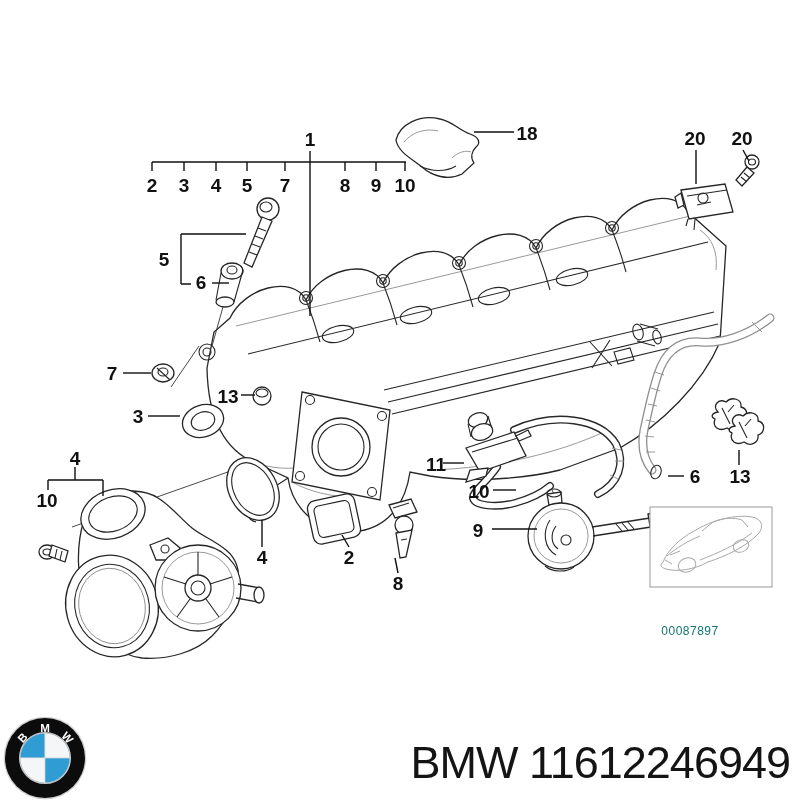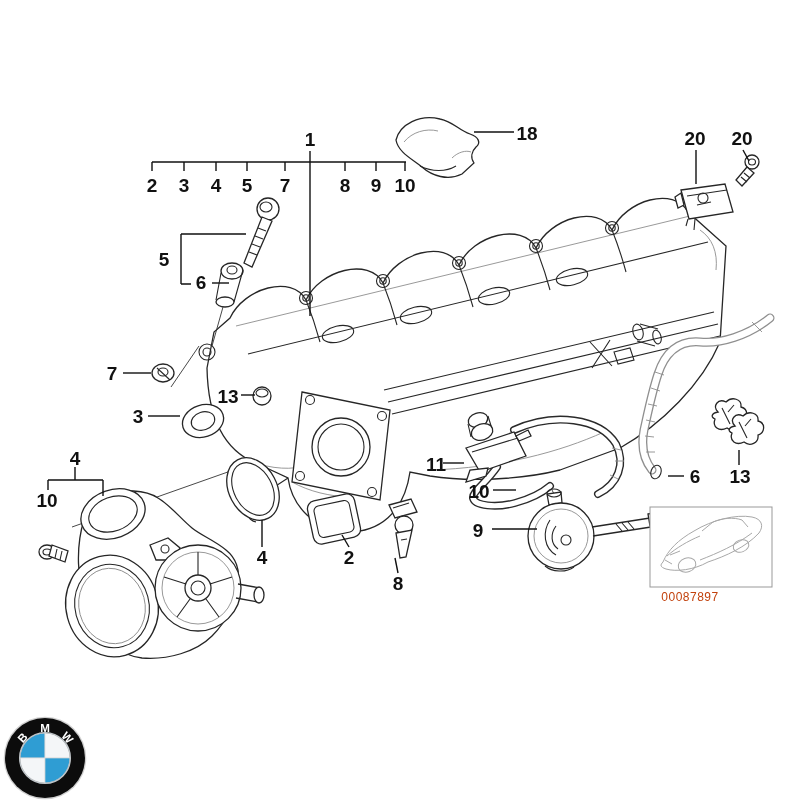--- a/index.html
+++ b/index.html
@@ -1,22 +1,22 @@
 <!DOCTYPE html>
 <html><head>
 <meta charset="utf-8">
 <style>
   html,body{margin:0;padding:0;background:#fff;}
   #stage{position:relative;width:800px;height:800px;background:#fff;overflow:hidden;
          font-family:"Liberation Sans", sans-serif;}
   #drawing{position:absolute;left:0;top:0;}
   .lbl{position:absolute;transform:translate(-50%,-50%);font-weight:bold;font-size:19px;
        color:#111;line-height:1;white-space:nowrap;}
-  .code{position:absolute;transform:translate(-50%,-50%);font-size:12px;color:#c2410c;
-        letter-spacing:0.5px;}
+  .code{position:absolute;transform:translate(-50%,-50%);font-size:12px;color:#0f766e;
+        letter-spacing:0.5px;margin-top:34px;}
   #part-text{position:absolute;right:10px;top:737px;font-size:45px;letter-spacing:-1px;
              color:#141414;white-space:nowrap;}
   #logo{position:absolute;left:2px;top:715px;}
   svg{display:block;}
   .ln{stroke:#111;stroke-width:1.4;fill:none;}
   .thin{stroke:#333;stroke-width:0.9;fill:none;}
   .part{stroke:#262626;stroke-width:1.3;fill:#fff;}
   .part2{stroke:#262626;stroke-width:1.1;fill:none;}
   .lt{stroke:#8d8d8d;stroke-width:0.9;fill:none;}
   .tubeO{stroke:#2a2a2a;stroke-width:8;fill:none;stroke-linecap:round;}
@@ -335,14 +335,15 @@
       <path d="M50,50 L50,79 A29,29 0 0 0 79,50 Z" fill="#2f9dd3"></path>
     </g>
     <circle cx="50" cy="50" r="29.5" fill="none" stroke="#c0c6ca" stroke-width="1.5"></circle>
     <g font-family="Liberation Sans, sans-serif" font-size="13.5" font-weight="bold" fill="#ffffff" text-anchor="middle">
       <text x="50" y="19.5" transform="rotate(-48 50 50)">B</text>
       <text x="50" y="19.5">M</text>
       <text x="50" y="19.5" transform="rotate(48 50 50)">W</text>
     </g>
   </svg>
 
+  <div id="part-text">BMW 11612246949</div>
 
 </div>
 
 </body></html>

